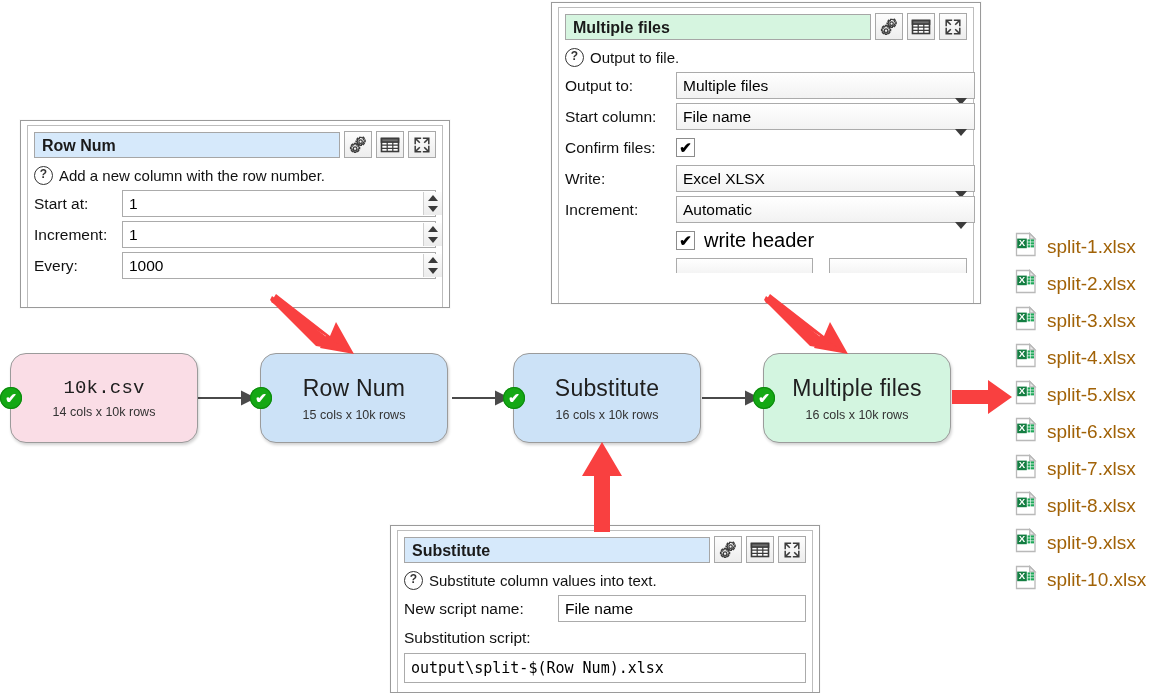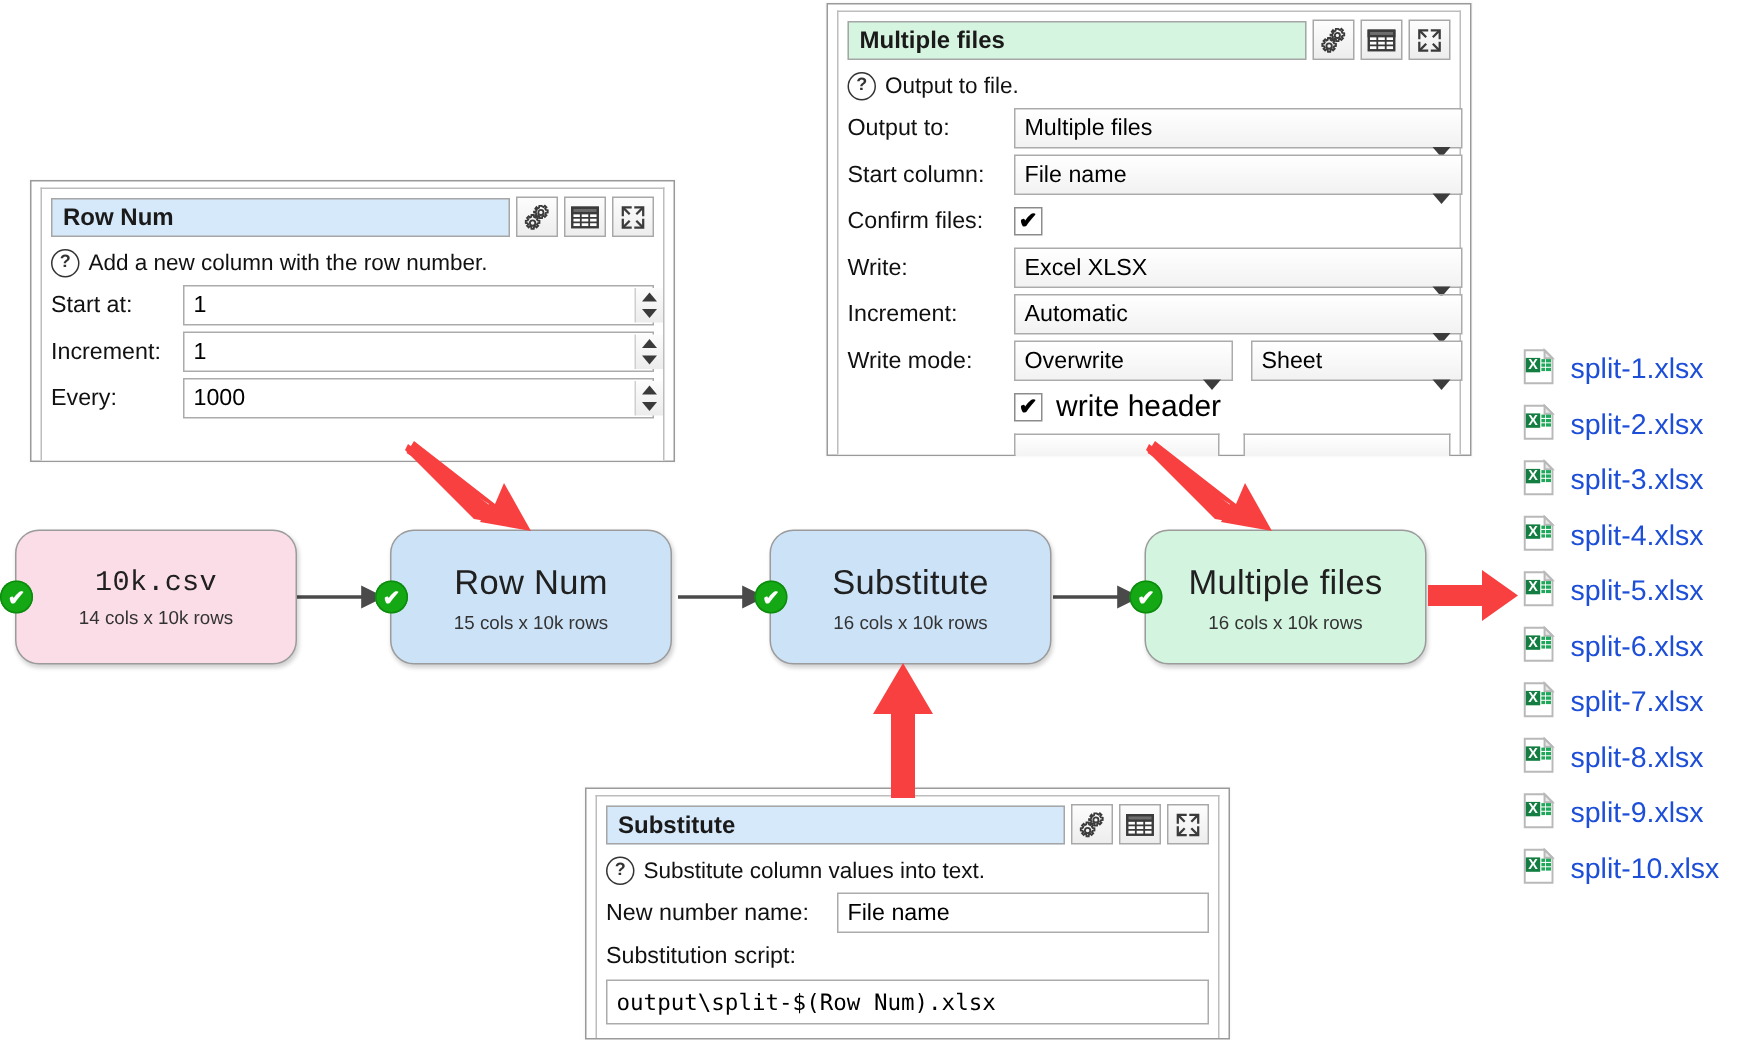--- a/index.html
+++ b/index.html
@@ -228,21 +228,21 @@
     flex-direction: column;
   }
   .file-item {
     display: flex;
     align-items: center;
     gap: 10px;
     height: 37px;
   }
   .file-name {
     font-size: 19px;
-    color: #1d4ed8;
+    color: #a16207;
   }
   .xlsx-icon { flex: 0 0 auto; }
 
   .red-arrow { position: absolute; }
 </style>
 </head>
 <body>
 
 <svg width="0" height="0" style="position:absolute" aria-hidden="true">
   <defs>
@@ -371,27 +371,20 @@
       <span class="field-label" style="width:105px">Write:</span>
       <span class="field-box combo">Excel XLSX</span>
       <span class="caret" style="position:relative; right:auto; margin-left:-20px; margin-top:0;"></span>
     </div>
     <div class="field-row">
       <span class="field-label" style="width:105px">Increment:</span>
       <span class="field-box combo">Automatic</span>
       <span class="caret" style="position:relative; right:auto; margin-left:-20px; margin-top:0;"></span>
     </div>
     <div class="field-row">
-      <span class="field-label" style="width:105px">Write mode:</span>
-      <span class="field-box combo" style="flex:0 0 146px">Overwrite</span>
-      <span class="caret" style="position:relative; right:auto; margin-left:-20px; margin-top:0;"></span>
-      <span class="field-box combo" style="margin-left:20px">Sheet</span>
-      <span class="caret" style="position:relative; right:auto; margin-left:-20px; margin-top:0;"></span>
-    </div>
-    <div class="field-row">
       <span class="field-label" style="width:105px"></span>
       <span class="checkbox">✔</span>
       <span style="padding-left:9px; font-size:20px;">write header</span>
     </div>
     <div style="display:flex; gap:16px; padding-left:111px; margin-top:2px;">
       <span style="flex:0 0 135px; height:14px; border:1px solid #ababab; border-bottom:none; background:linear-gradient(#fff,#f4f4f4);"></span>
       <span style="flex:1 1 auto; height:14px; border:1px solid #ababab; border-bottom:none; background:linear-gradient(#fff,#f4f4f4);"></span>
     </div>
   </div>
 </div>
@@ -414,21 +407,21 @@
         <svg width="20" height="20" viewBox="0 0 20 20">
             <use href="#ic-expand"></use>
           </svg>
       </div>
     </div>
     <div class="hint-row">
       <span class="qmark">?</span>
       <span>Substitute column values into text.</span>
     </div>
     <div class="field-row">
-      <span class="field-label" style="width:148px">New number name:</span>
+      <span class="field-label" style="width:148px">New script name:</span>
       <span class="field-box">File name</span>
     </div>
     <div class="field-row" style="height:27px">
       <span class="field-label">Substitution script:</span>
     </div>
     <div class="script-box">output\split-$(Row Num).xlsx</div>
   </div>
 </div>
 
 <svg class="connector" style="left:0; top:330px; width:1000px; height:140px;" viewBox="0 0 1000 140">

